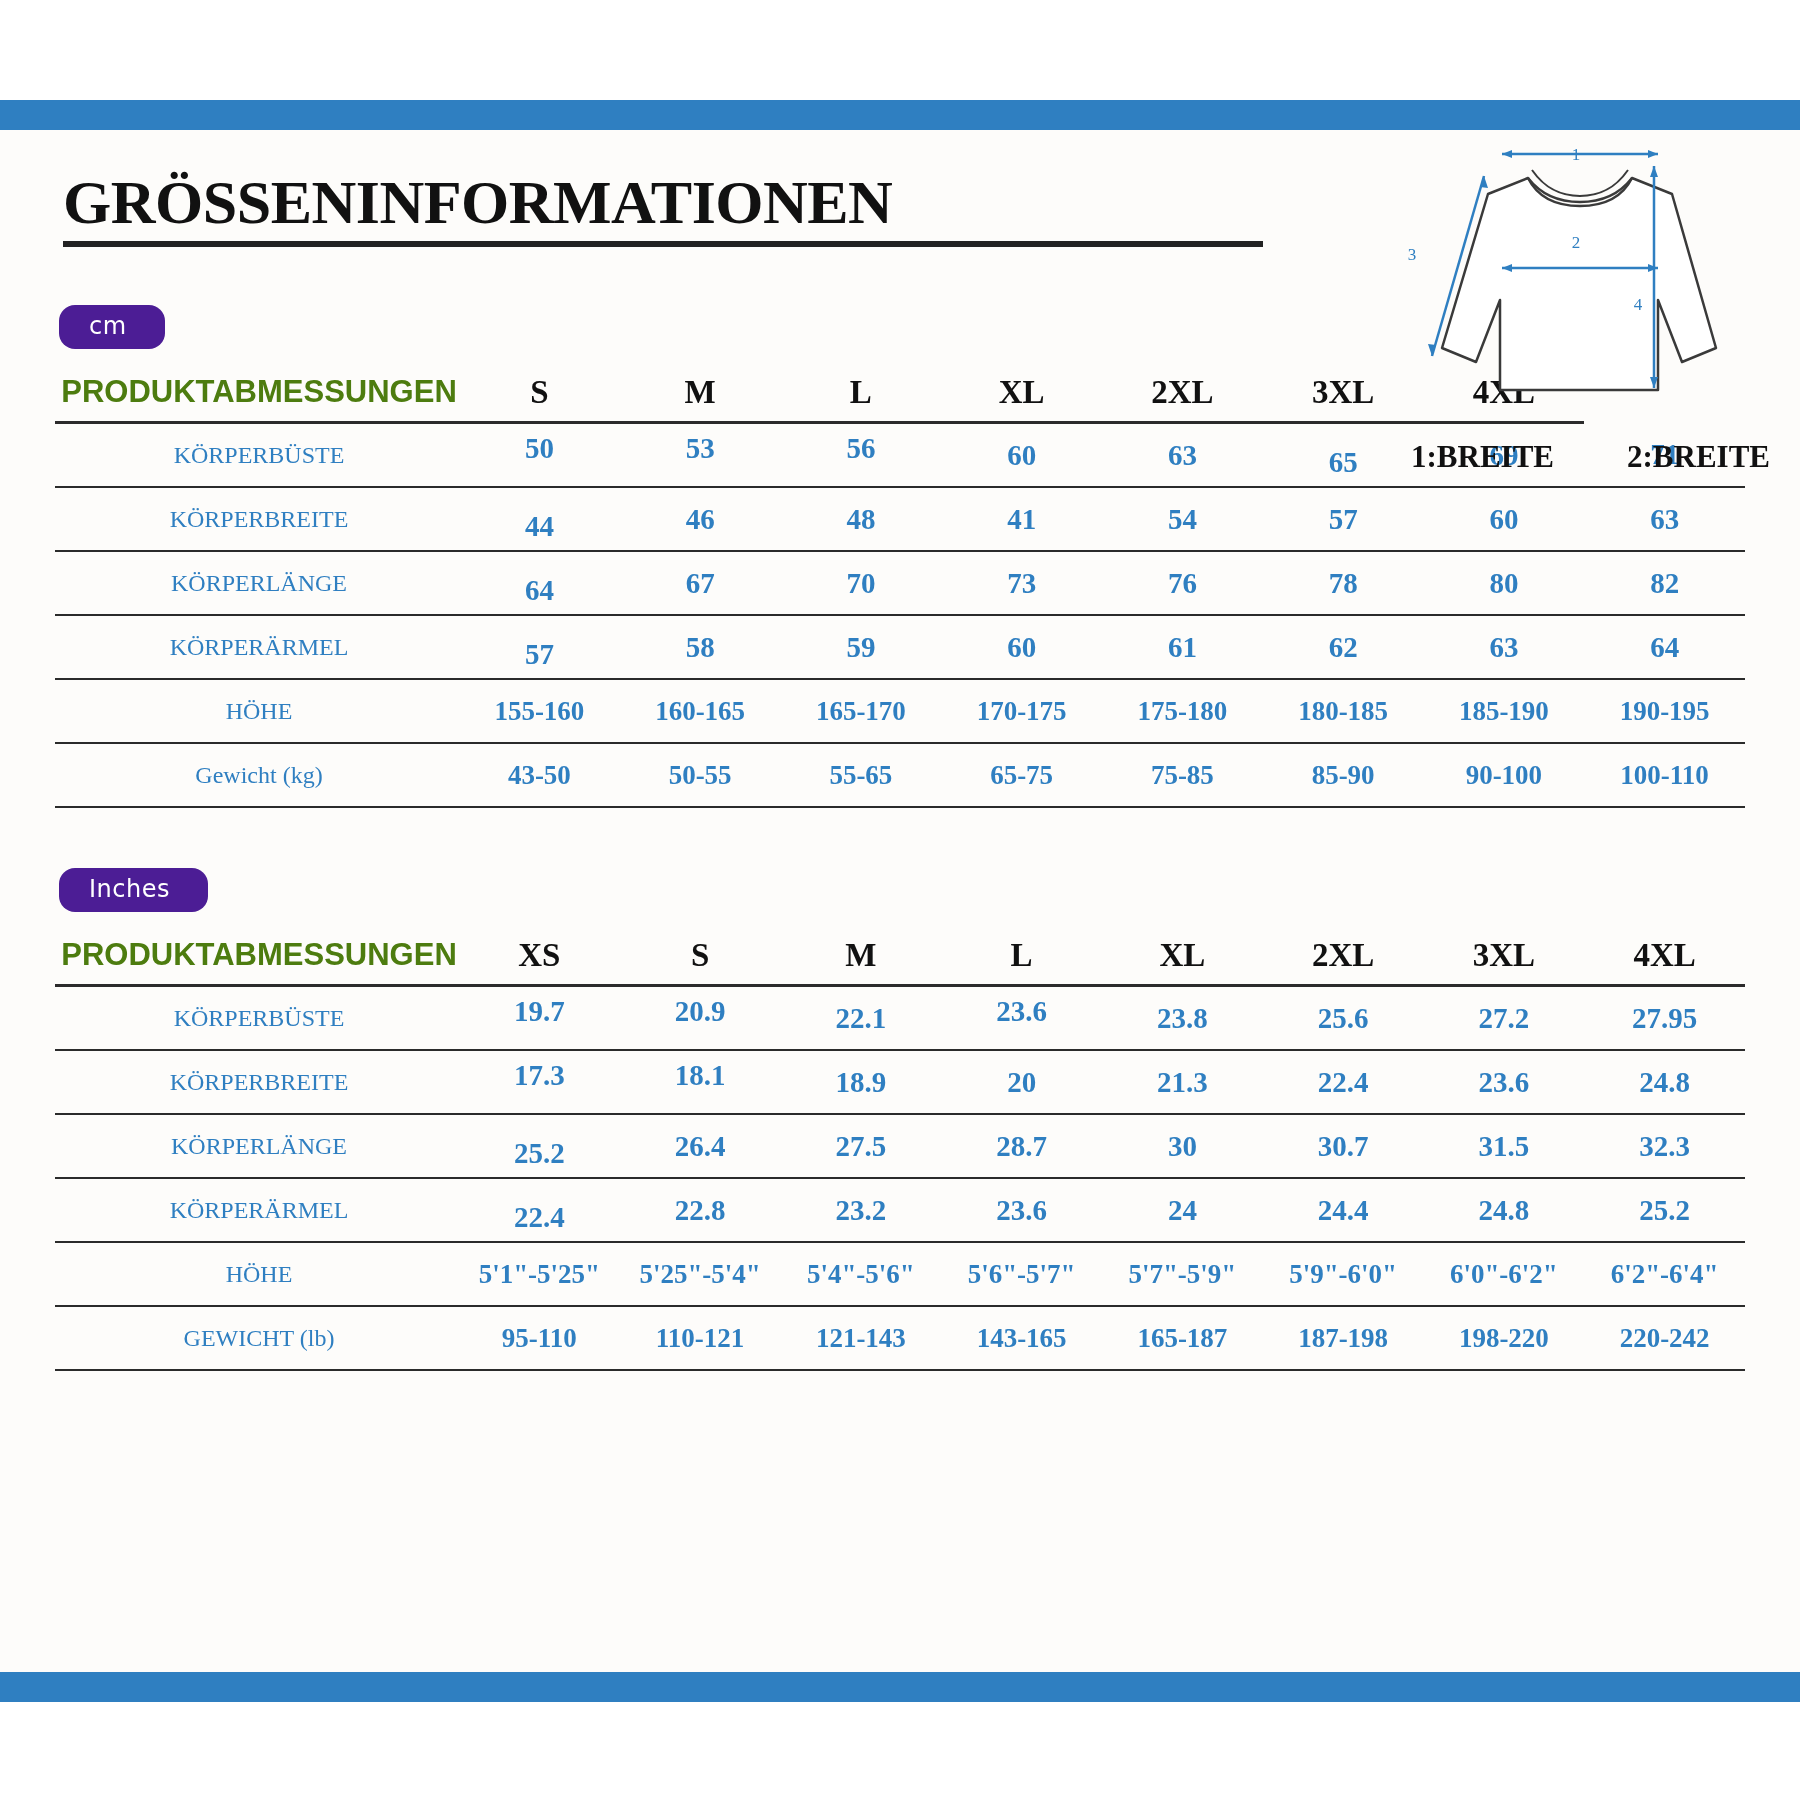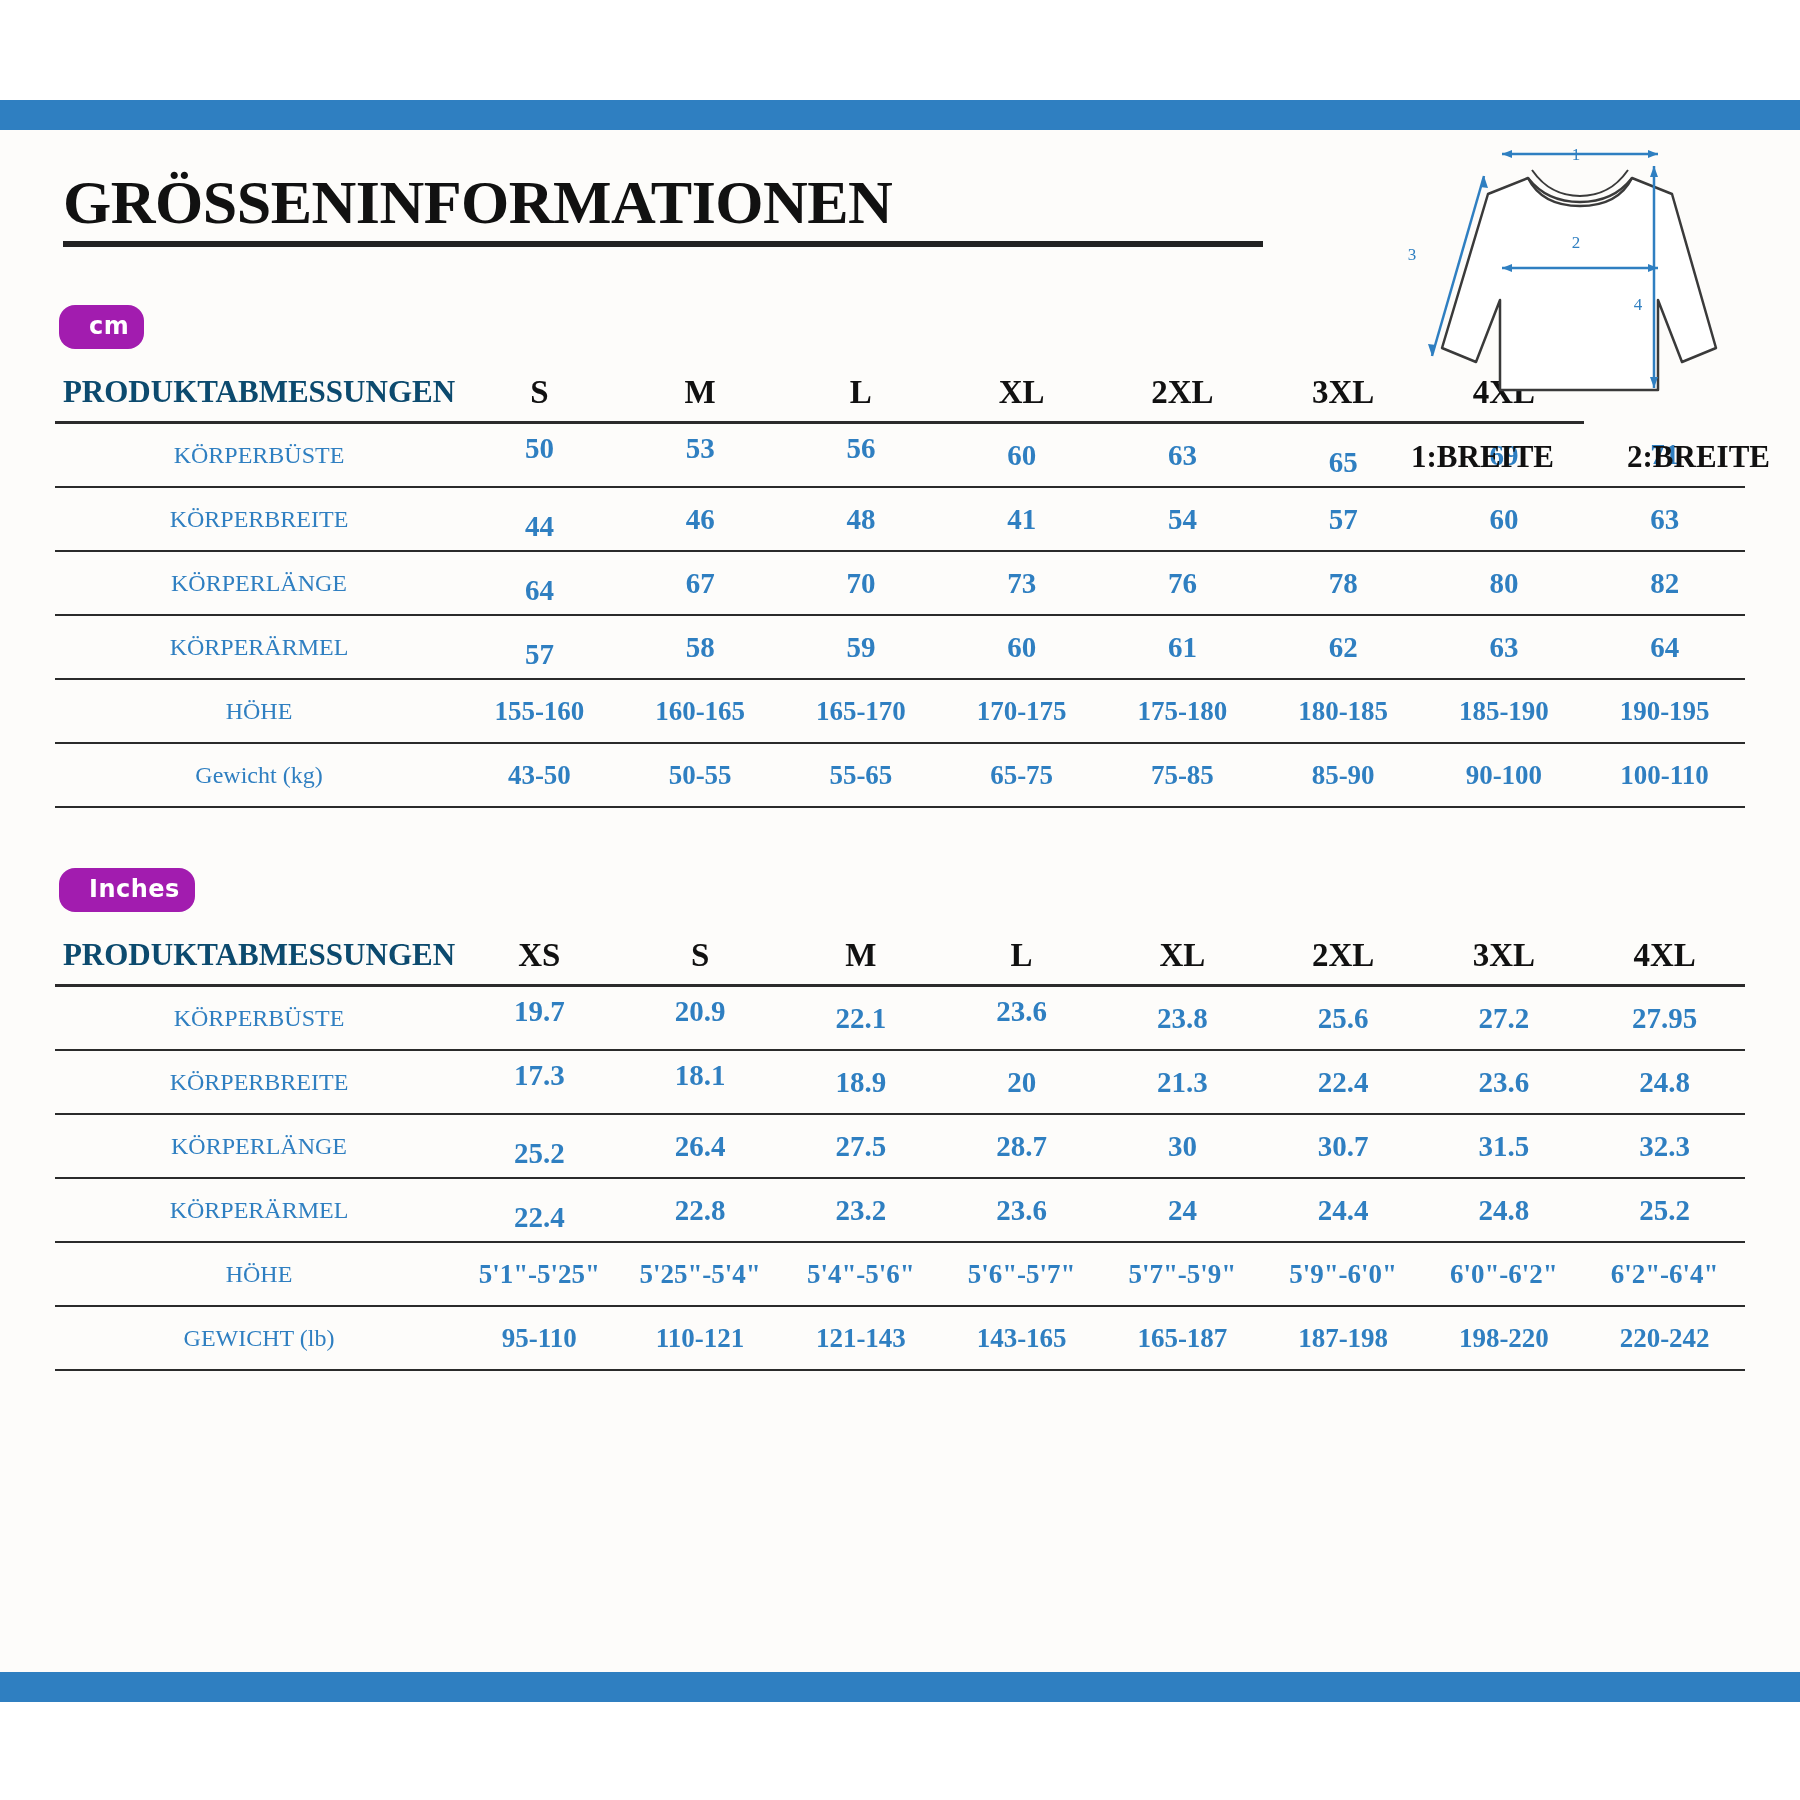--- a/index.html
+++ b/index.html
@@ -86,26 +86,26 @@
     margin-top: 6px;
     white-space: nowrap;
   }
   .legend span { display: inline-block; }
   .legend .l-a { width: 185px; text-align: center; }
   .legend .l-b { width: 195px; text-align: right; margin-top: 27px; }
 
   
   .unit-pill {
     display: inline-block;
-    background: #a21caf;
+    background: #4c1d95;
     color: #ffffff;
     font-family: "DejaVu Sans", sans-serif;
-    font-weight: bold;
+    font-weight: normal;
     font-size: 24px;
-    padding: 7px 15px 9px 30px;
+    padding: 7px 38px 9px 30px;
     border-radius: 16px;
     letter-spacing: 0.5px;
   }
 
   
   table.size-table {
     width: 1690px;
     border-collapse: collapse;
     margin-top: 14px;
     table-layout: fixed;
@@ -115,24 +115,24 @@
     padding: 0;
     text-align: center;
     vertical-align: middle;
     height: 62px;
   }
   table.size-table thead th {
     border-bottom: 3px solid #2b2b2b;
     height: 58px;
   }
   .hdr-label {
-    font-family: Liberation Serif, serif;
+    font-family: Liberation Sans, sans-serif;
     font-weight: bold;
     font-size: 31px;
-    color: #0c4a6e;
+    color: #4d7c0f;
     text-align: left;
     padding-left: 4px !important;
     width: 400px;
   }
   .hdr-size {
     font-family: "Liberation Serif", serif;
     font-weight: bold;
     font-size: 33px;
     color: #111;
   }

